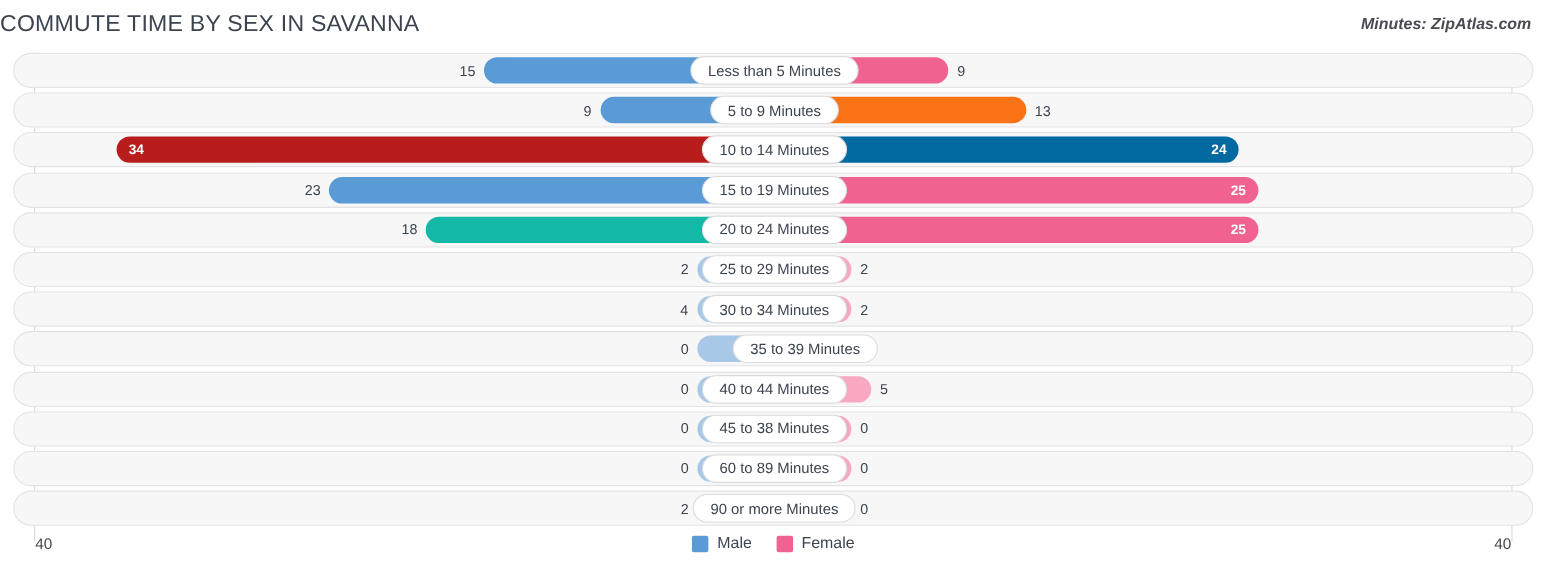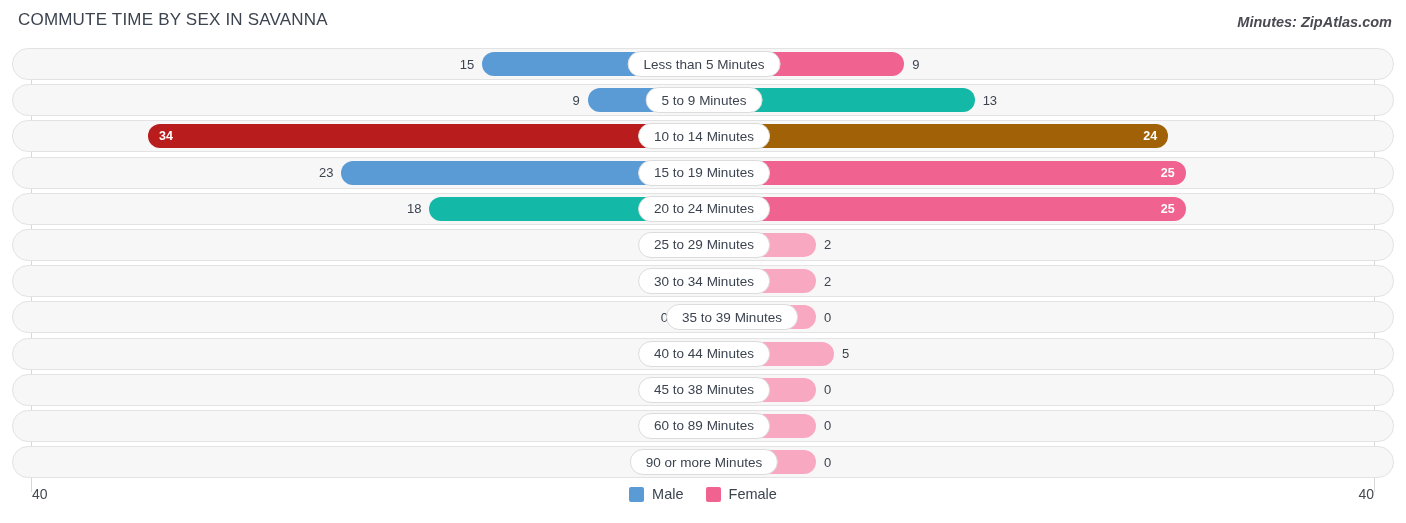--- a/index.html
+++ b/index.html
@@ -6,22 +6,22 @@
   html, body {
     width: 1406px; height: 523px;
     background: #ffffff;
     font-family: "Liberation Sans", sans-serif;
     overflow: hidden;
   }
   #chart-root { position: relative; width: 1406px; height: 523px; }
 
   
   .chart-title {
-    position: absolute; left: 18px; top: 10px;
-    font-size: 17px; font-weight: 400; color: #3c4450;
+    position: absolute; left: 0; top: 10px;
+    font-size: 21px; font-weight: 400; color: #3c4450;
     letter-spacing: .2px; white-space: nowrap;
   }
   .chart-source {
     position: absolute; right: 14px; top: 14px;
     font-size: 14.5px; font-style: italic; font-weight: 700;
     color: #4a4a52; white-space: nowrap;
   }
 
   
   .plot {
@@ -40,21 +40,21 @@
     position: relative; height: 32px; margin-bottom: 4.2px;
     background: #f7f7f7;
     border: 1px solid #e3e3e3;
     border-radius: 16px;
   }
   .bars {
     position: absolute; left: 0; right: 0; top: 0; bottom: 0;
   }
   .bar {
     position: absolute; top: 3px; height: 24px;
-    display: flex; align-items: center; margin-left: 42px;
+    display: flex; align-items: center;
   }
   .bar.male  { border-radius: 12px 0 0 12px; justify-content: flex-start; }
   .bar.female{ border-radius: 0 12px 12px 0; justify-content: flex-end; }
 
   .val-in {
     font-size: 12.5px; font-weight: 700; color: #ffffff;
     padding: 0 11px; white-space: nowrap;
   }
   .val-out {
     position: absolute; top: 0; height: 24px;
@@ -117,32 +117,32 @@
               <span class="val-out right">9</span>
             </div>
             <div class="cat-pill" style="left: 691px;">Less than 5 Minutes</div>
           </div>
         </div>
         <div class="row">
           <div class="bars">
             <div class="bar male" style="left: 532.706px; width: 158.294px; background: rgb(91, 155, 213);">
               <span class="val-out left">9</span>
             </div>
-            <div class="bar female" style="left: 691px; width: 228.647px; background: #14b8a6;">
+            <div class="bar female" style="left: 691px; width: 228.647px; background: #f97316;">
               <span class="val-out right">13</span>
             </div>
             <div class="cat-pill" style="left: 691px;">5 to 9 Minutes</div>
           </div>
         </div>
         <div class="row">
           <div class="bars">
             <div class="bar male" style="left: 93px; width: 598px; background: #b91c1c;">
               <span class="val-in">34</span>
             </div>
-            <div class="bar female" style="left: 691px; width: 422.118px; background: #a16207;">
+            <div class="bar female" style="left: 691px; width: 422.118px; background: #0369a1;">
               <span class="val-in">24</span>
             </div>
             <div class="cat-pill" style="left: 691px;">10 to 14 Minutes</div>
           </div>
         </div>
         <div class="row">
           <div class="bars">
             <div class="bar male" style="left: 286.471px; width: 404.529px; background: rgb(91, 155, 213);">
               <span class="val-out left">23</span>
             </div>

